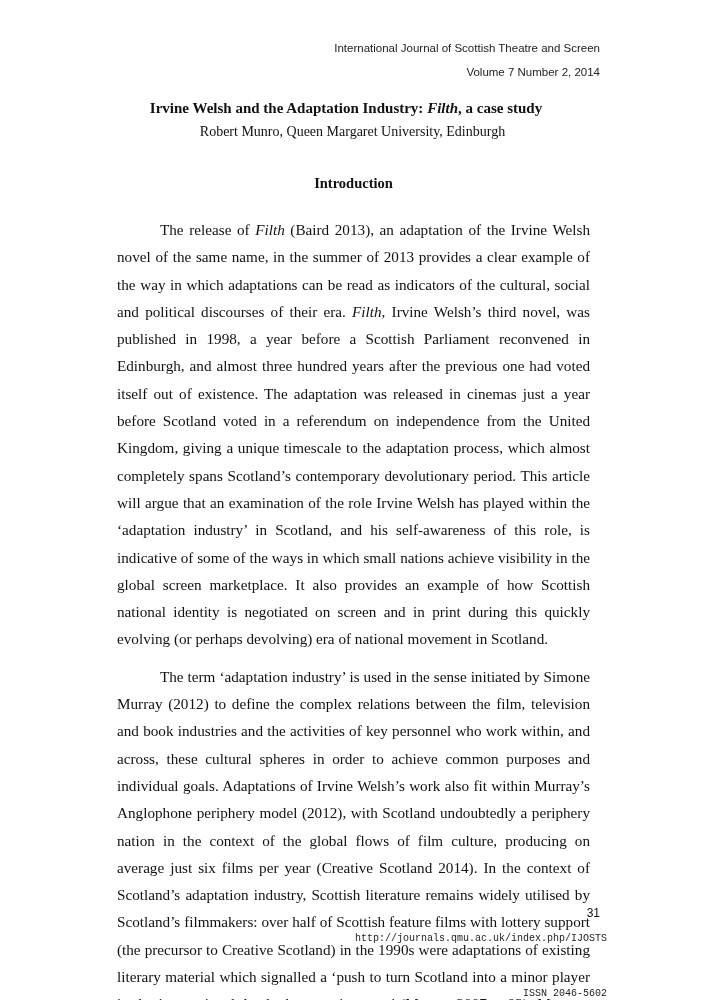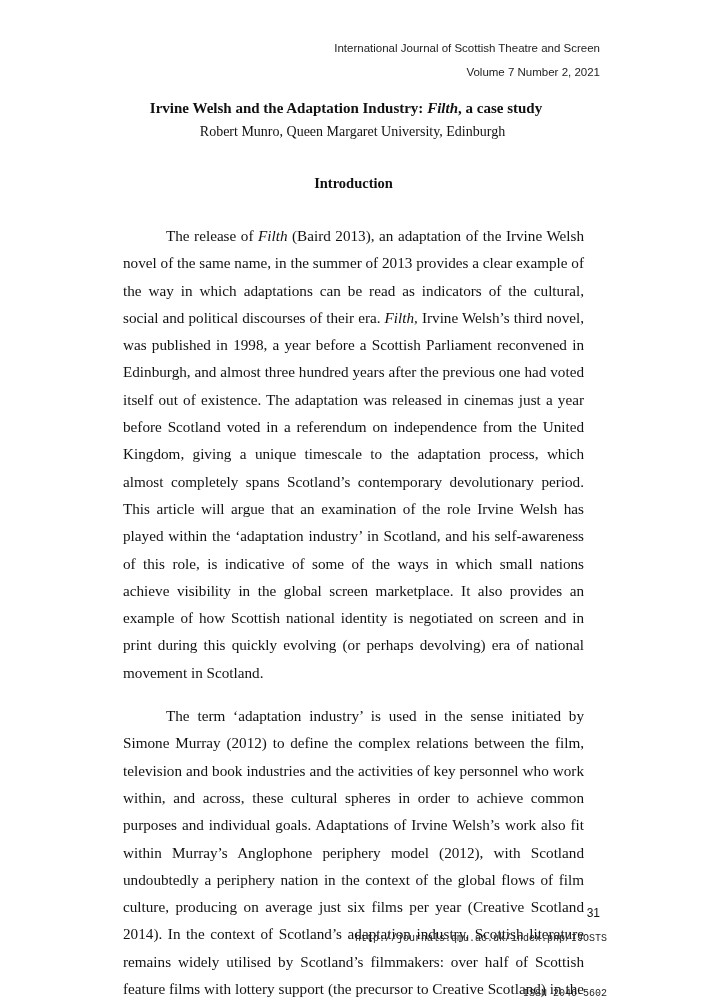--- a/index.html
+++ b/index.html
@@ -20,37 +20,37 @@
     }
     .section-heading {
       position: absolute; left: 0; width: 707px; top: 175px; text-align: center;
       font-family: "Liberation Serif", serif; font-weight: bold; font-size: 14.5px;
     }
     .body-text {
       position: absolute; left: 107px; width: 493px; top: 206px;
       font-family: "Liberation Serif", serif; font-size: 15.2px; line-height: 27.3px;
       text-align: justify; color: #111;
     }
-    .body-text p { margin: 16px; text-indent: 43px; }
+    .body-text p { margin: 10px; text-indent: 43px; }
     .page-number {
       position: absolute; right: 107px; top: 906px;
       font-family: "Liberation Sans", sans-serif; font-size: 12px;
     }
     .footer {
       position: absolute; right: 100px; text-align: right;
       font-family: Liberation Mono, monospace; font-size: 10px; color: #222;
     }
     #footer-url { top: 933px; }
     #footer-issn { top: 988px; padding-left: 40px; }
   </style>
 </head>
 <body>
 
 <div id="journal-name" class="running-head">International Journal of Scottish Theatre and Screen</div>
-<div id="volume-info" class="running-head">Volume 7 Number 2, 2021</div>
+<div id="volume-info" class="running-head">Volume 7 Number 2, 2014</div>
 
 <div class="title">
   <span>Irvine Welsh and the Adaptation Industry: </span><i>Filth</i><span>, a case study</span>
 </div>
 <div class="author">Robert Munro, Queen Margaret University, Edinburgh</div>
 
 <div class="section-heading">Introduction</div>
 
 <div class="body-text" id="body-text">
     <p><span>The release of </span><i>Filth</i><span> (Baird 2013), an adaptation of the Irvine Welsh novel of the same name, in the summer of 2013 provides a clear example of the way in which adaptations can be read as indicators of the cultural, social and political discourses of their era. </span><i>Filth,</i><span> Irvine Welsh’s third novel, was published in 1998, a year before a Scottish Parliament reconvened in Edinburgh, and almost three hundred years after the previous one had voted itself out of existence. The adaptation was released in cinemas just a year before Scotland voted in a referendum on independence from the United Kingdom, giving a unique timescale to the adaptation process, which almost completely spans Scotland’s contemporary devolutionary period. This article will argue that an examination of the role Irvine Welsh has played within the ‘adaptation industry’ in Scotland, and his self-awareness of this role, is indicative of some of the ways in which small nations achieve visibility in the global screen marketplace. It also provides an example of how Scottish national identity is negotiated on screen and in print during this quickly evolving (or perhaps devolving) era of national movement in Scotland.</span></p>

